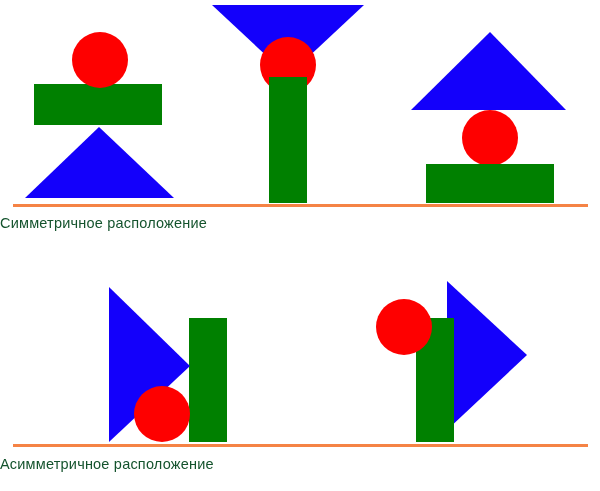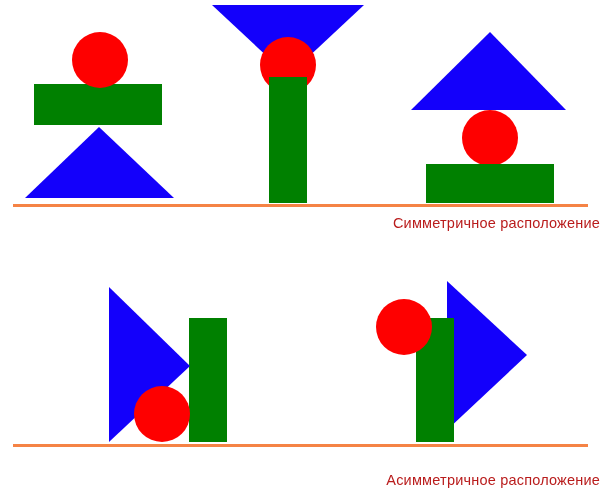--- a/index.html
+++ b/index.html
@@ -23,29 +23,29 @@
   .svg-canvas {
     position: absolute;
     left: 0; top: 0;
     width: 600px;
     height: 491px;
     display: block;
   }
   .caption {
     position: absolute;
     width: 600px;
-    text-align: right;
-    color: #b91c1c;
+    text-align: left;
+    color: #14532d;
     font-family: "Liberation Sans", sans-serif;
     font-size: 14.5px;
     letter-spacing: 0.2px;
     white-space: nowrap;
   }
   #caption-symmetric { top: 215px; left: 0; }
-  #caption-asymmetric { top: 472px; left: 0; }
+  #caption-asymmetric { top: 456px; left: 0; }
 </style>
 </head>
 <body>
 
 <div class="stage">
 
   <svg class="svg-canvas" viewBox="0 0 600 491" width="600" height="491">
 
     <g>
 

